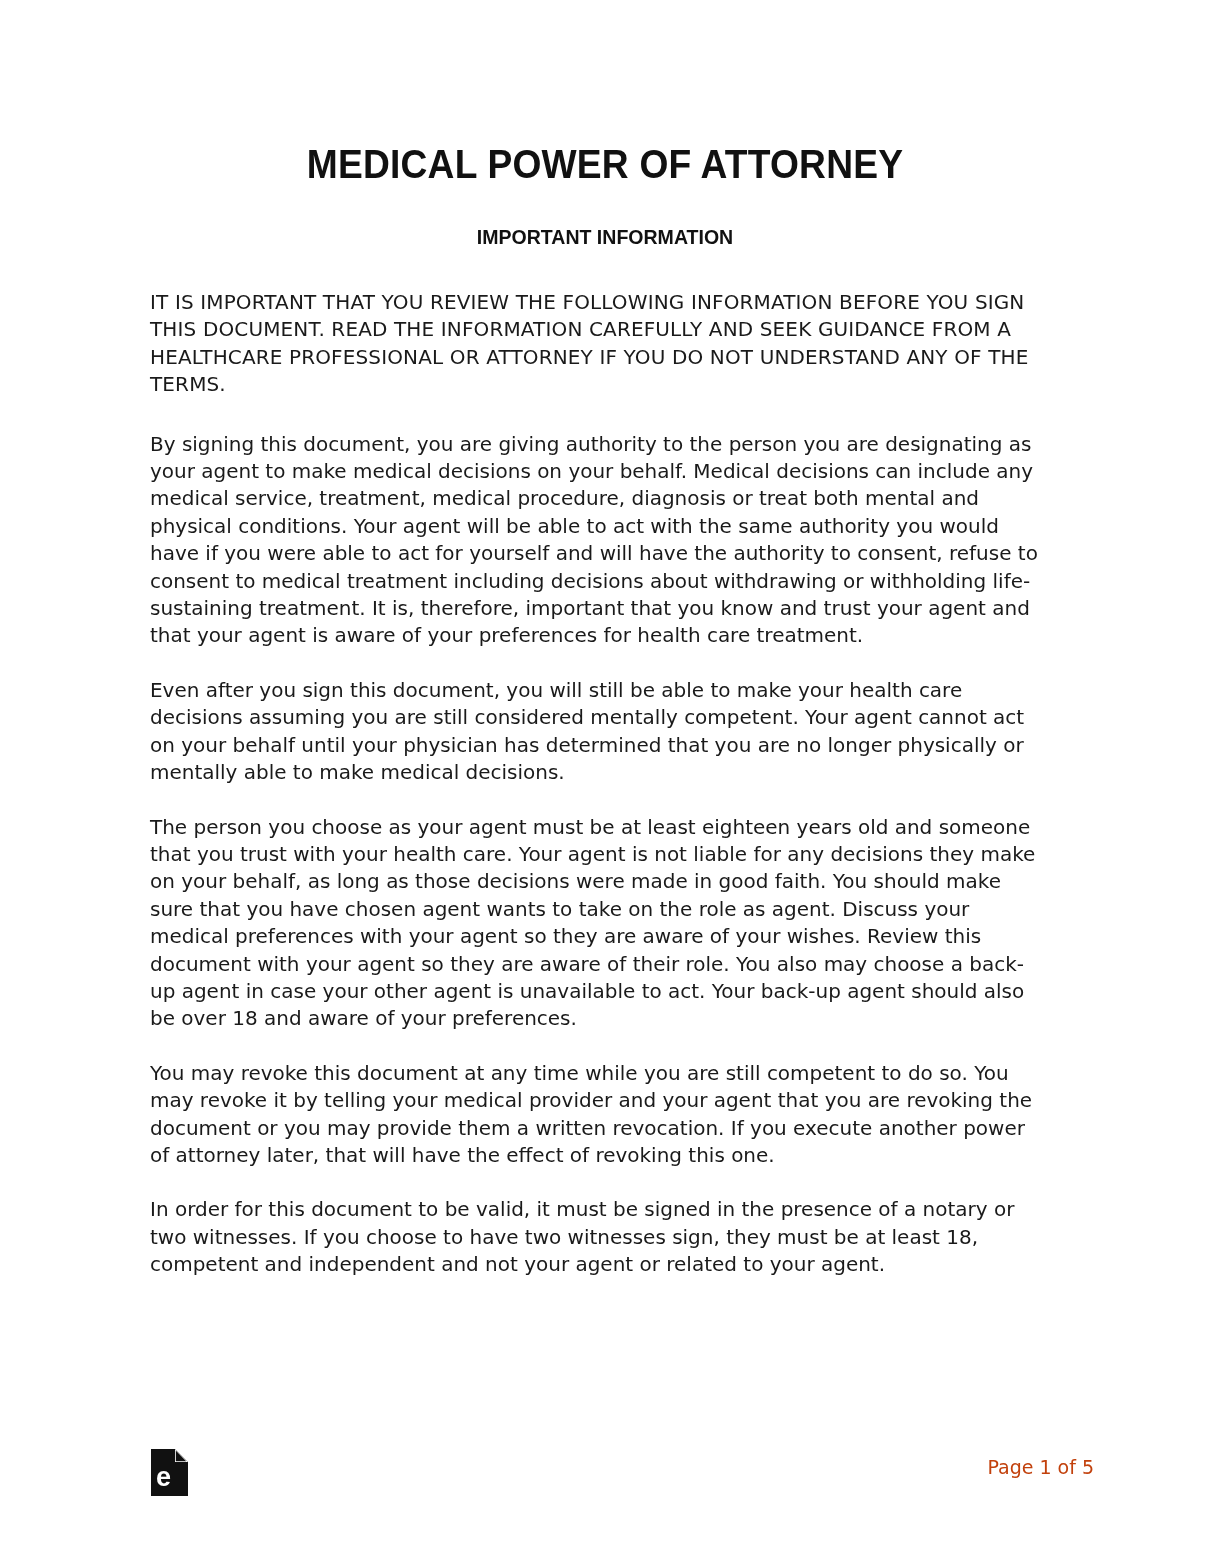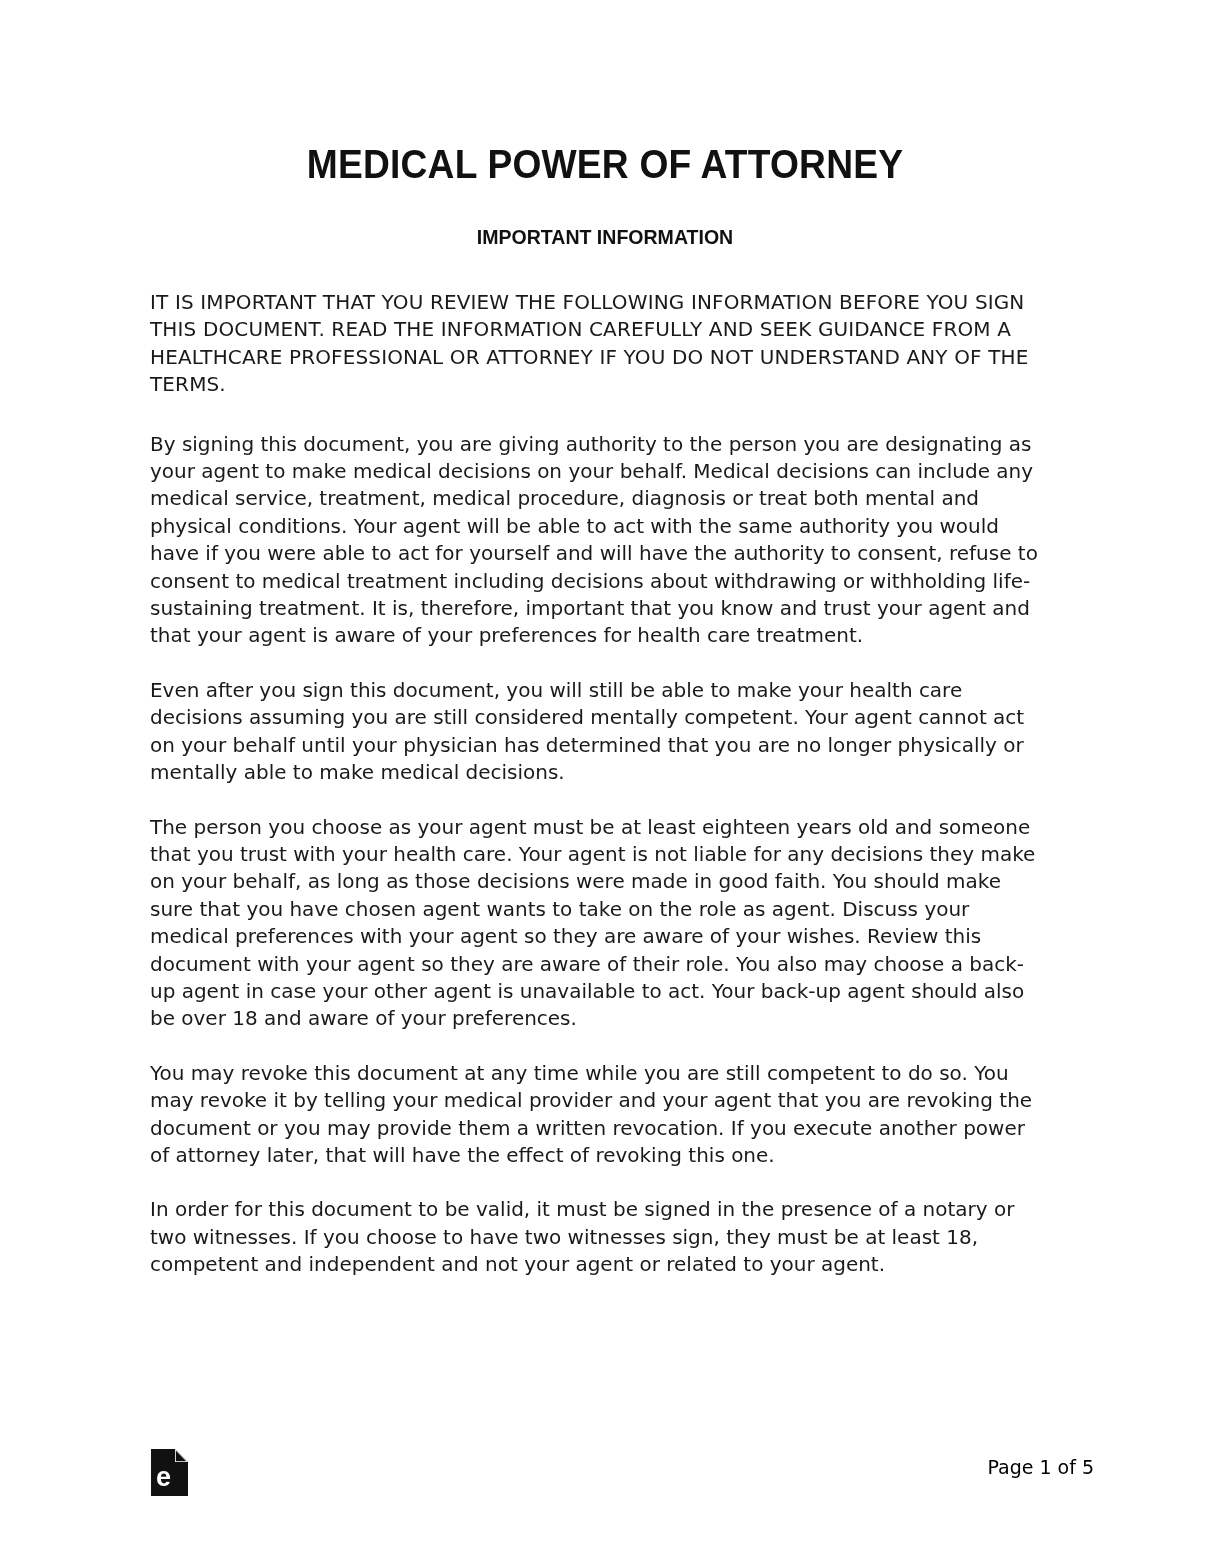--- a/index.html
+++ b/index.html
@@ -94,21 +94,21 @@
   .logo-mark svg {
     display: block;
   }
   .page-number {
     position: absolute;
     right: 113px;
     top: 22px;
     font-family: "DejaVu Sans", sans-serif;
     font-size: 19px;
     line-height: 1;
-    color: #000000;
+    color: #c2410c;
     white-space: nowrap;
   }
 </style>
 </head>
 <body>
 
 <div class="page">
 
   <div class="content">
 

